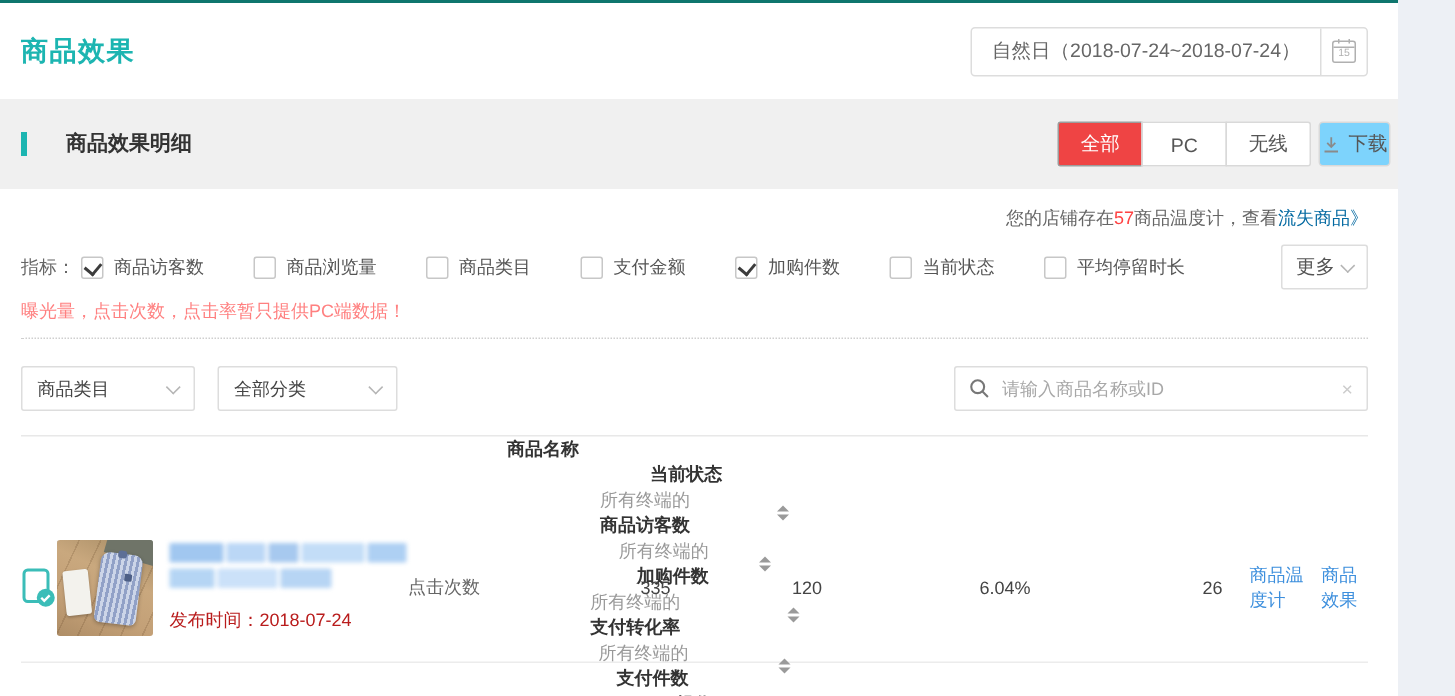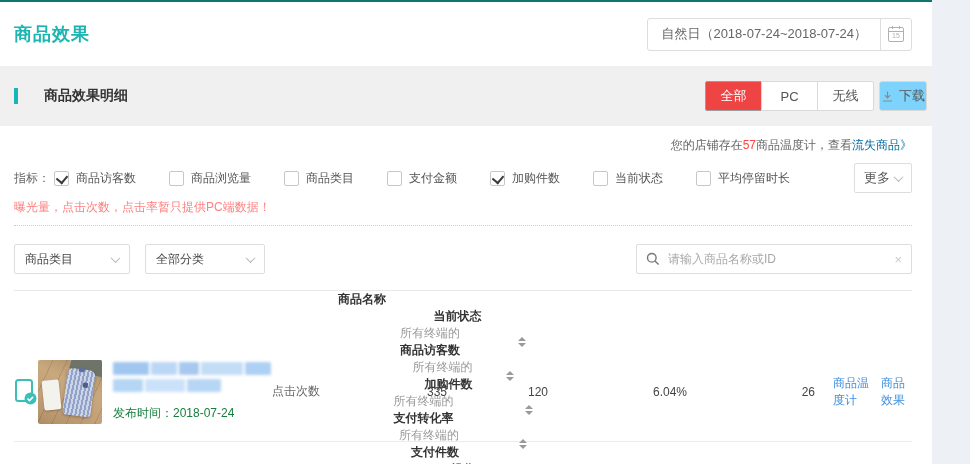--- a/index.html
+++ b/index.html
@@ -82,21 +82,21 @@
   .shirt-white { position:absolute; left:5px; top:20px; width:17px; height:30px; background:#f3f2ed; border-radius:2px; transform:rotate(-6deg); box-shadow:0 1px 2px rgba(0,0,0,0.25); }
   .shirt-blue { position:absolute; left:27px; top:9px; width:28px; height:47px; border-radius:6px 6px 4px 4px; transform:rotate(7deg);
     background:repeating-linear-gradient(95deg,#91a1c7 0 2px,#ccd5e8 2px 4px); box-shadow:0 1px 3px rgba(0,0,0,0.3); }
   .shirt-blue::before { content:""; position:absolute; left:11px; top:-2px; width:6px; height:5px; background:#5d6f96; border-radius:2px; }
   .shirt-blue::after { content:""; position:absolute; left:17px; top:13px; width:5px; height:5px; background:#4d5f86; border-radius:1px; }
 
   .name-block { margin-left:11px; display:flex; flex-direction:column; }
   .redacted { display:flex; gap:2px; filter:blur(1.5px); }
   .redacted span { height:13px; border-radius:1px; display:inline-block; }
   .redacted.l2 { margin-top:4px; }
-  .publish { color:#15803d; margin-top:13px; }
+  .publish { color:#b91c1c; margin-top:13px; }
 
   .cell-status { padding-left:8px; color:#666; }
   .cell-num { text-align:right; padding-right:18px; color:#444; }
   .cell-ops { display:flex; align-items:flex-end; gap:9px; }
   .op-link { color:#3d8fdd; cursor:pointer; }
 </style>
 </head>
 <body>
 
 <div class="page">

